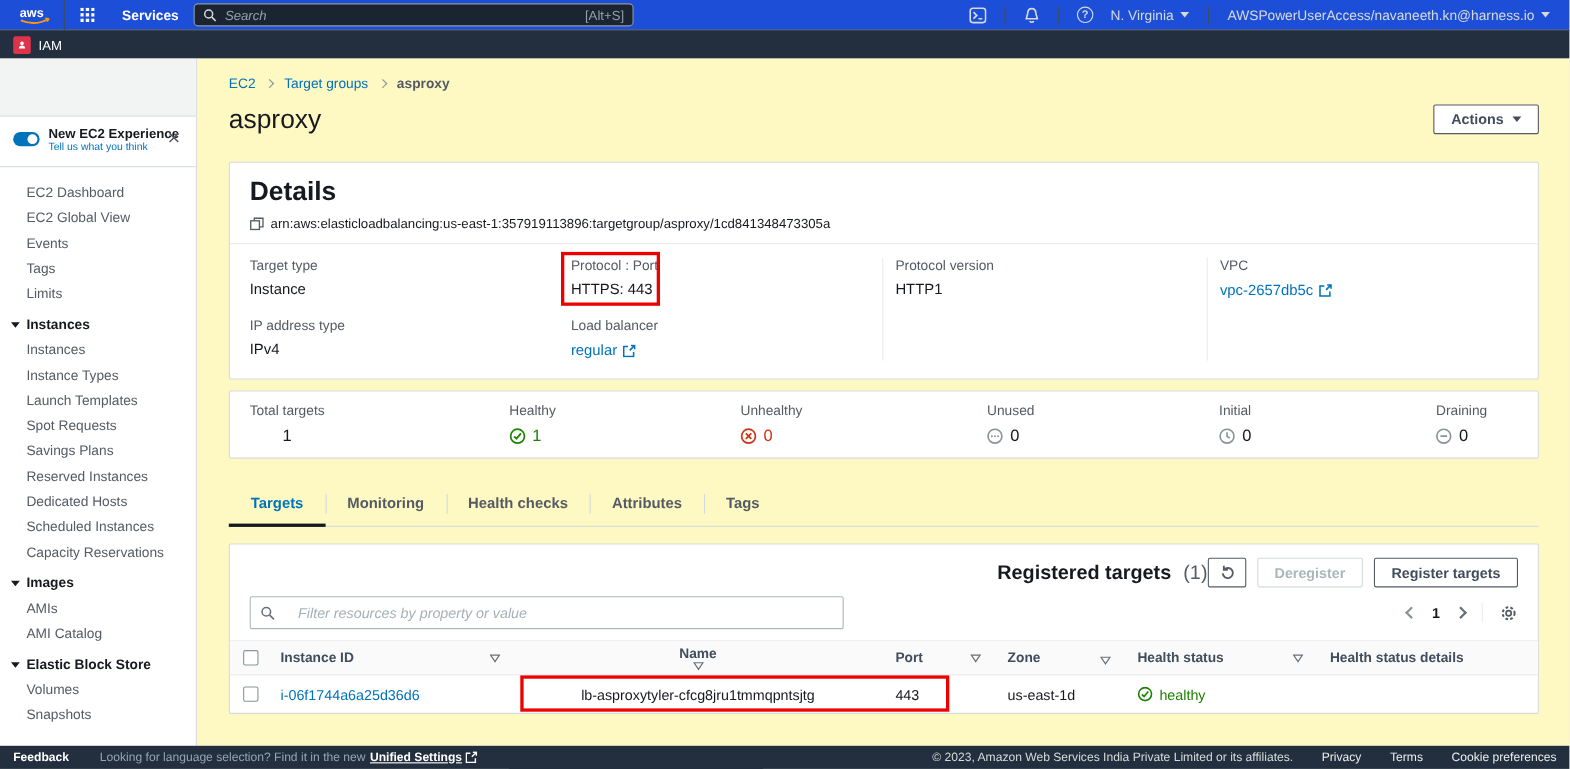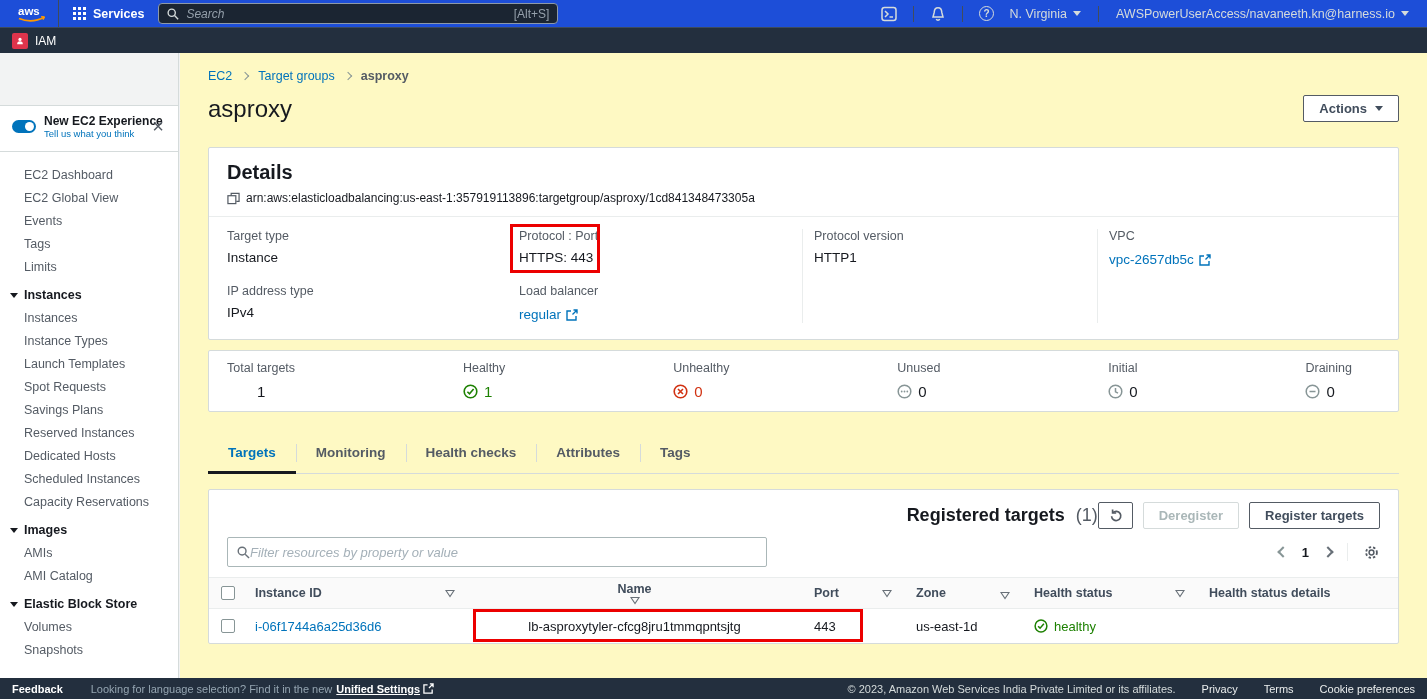--- a/index.html
+++ b/index.html
@@ -4,21 +4,21 @@
 <style>
   * { margin:0; padding:0; box-sizing:border-box; }
   body { font-family:"Liberation Sans", sans-serif; background:#e5e5e5; }
   .screen { position:relative; width:1427px; height:699px; background:#f2f3f3; overflow:hidden; font-family:"Liberation Sans", sans-serif; }
 
   
   .topbar { position:absolute; top:0; left:0; width:1427px; height:27px; background:#1d4ed8; display:flex; align-items:center; padding:0 10px; z-index:20; }
   .logo { display:flex; align-items:center; padding:0 8px 0 4px; }
   .vdiv { width:1px; height:27px; background:#3d4b5c; }
   .vdiv-s { width:1px; height:16px; background:#414d5c; margin:0 9px; }
-  .services { display:flex; align-items:center; gap:7px; color:#ffffff; font-size:12.5px; font-weight:bold; padding:0 14px; height:27px; cursor:pointer; }
+  .services { display:flex; align-items:center; gap:25px; color:#ffffff; font-size:12.5px; font-weight:bold; padding:0 14px; height:27px; cursor:pointer; }
   .searchbox { position:relative; width:400px; height:21px; border:1px solid #8d99a8; border-radius:4px; background:#1b2532; display:flex; align-items:center; padding:0 8px; gap:7px; }
   .searchbox input { background:transparent; border:none; outline:none; color:#d5dbdb; font-size:12px; font-style:italic; flex:1; font-family:"Liberation Sans", sans-serif; }
   .searchbox input::placeholder { color:#95a0ab; font-style:italic; }
   .shortcut { color:#95a0ab; font-size:12px; }
   .top-spacer { flex:1; }
   .topicon { width:30px; height:27px; display:flex; align-items:center; justify-content:center; cursor:pointer; }
   .help-circle { width:15px; height:15px; border:1.4px solid #d5dbdb; border-radius:50%; color:#d5dbdb; font-size:10px; font-weight:bold; display:flex; align-items:center; justify-content:center; }
   .help-circle::before { content:"?"; }
   .topmenu { display:flex; align-items:center; gap:6px; color:#d5dbdb; font-size:12.5px; padding:0 8px; height:27px; cursor:pointer; white-space:nowrap; }
   .caret { width:0; height:0; border-left:4px solid transparent; border-right:4px solid transparent; border-top:5px solid currentColor; display:inline-block; }
@@ -59,21 +59,21 @@
   .chev { width:6px; height:6px; border-right:1.6px solid #879596; border-top:1.6px solid #879596; transform:rotate(45deg); display:inline-block; margin:0 2px; }
   .title-row { display:flex; align-items:flex-start; justify-content:space-between; margin-top:12px; }
   .page-title { font-size:24px; font-weight:500; color:#16191f; }
   .btn { background:#ffffff; border:1px solid #545b64; border-radius:2px; font-size:13px; font-weight:bold; color:#414d5c; padding:5px 15px; cursor:pointer; display:inline-flex; align-items:center; gap:8px; font-family:"Liberation Sans", sans-serif; }
   .btn.disabled { border-color:#d5dbdb; color:#aab7b8; cursor:default; }
   .btn.iconbtn { padding:5px 9px; }
 
   .panel { background:#ffffff; border:1px solid #d5dbdb; border-radius:2px; }
   .details-panel { margin-top:24px; }
   .details-head { padding:13px 18px 11px; border-bottom:1px solid #eaeded; }
-  .h2 { font-size:20px; font-weight:bold; color:#16191f; }
+  .h2 { font-size:24px; font-weight:bold; color:#16191f; }
   .arn-row { display:flex; align-items:center; gap:6px; margin-top:7px; font-size:12px; color:#16191f; }
   .details-grid { display:grid; grid-template-columns:292px 301px 295px 1fr; padding:12px 0 16px; }
   .dcol { padding:0 14px 0 18px; }
   .dcol.b { border-left:1px solid #eaeded; padding-left:11px; }
   .field { margin-bottom:19px; position:relative; }
   .field:last-child { margin-bottom:0; }
   .flabel { font-size:12.5px; color:#545b64; margin-bottom:7px; }
   .fvalue { font-size:13.5px; color:#16191f; }
   .linkv { color:#0073bb; cursor:pointer; display:inline-flex; align-items:center; gap:5px; }
 
@@ -89,21 +89,21 @@
   .tab.active { color:#0073bb; }
   .tab.active::after { content:""; position:absolute; left:0; right:0; bottom:-1px; height:3px; background:#16191f; }
 
   .reg-panel { margin-top:15px; }
   .reg-head { display:flex; justify-content:flex-end; align-items:center; padding:12px 18px 6px; }
   .reg-title { font-size:18px; color:#16191f; }
   .reg-title b { font-weight:bold; }
   .reg-title .cnt { color:#545b64; font-weight:normal; margin-left:6px; }
   .reg-actions { display:flex; gap:10px; }
   .reg-filter-row { display:flex; justify-content:space-between; align-items:center; padding:2px 18px 10px; }
-  .filter { width:540px; height:30px; border:1px solid #aab7b8; border-radius:2px; display:flex; align-items:center; gap:0; padding:0 9px; background:#fff; }
+  .filter { width:540px; height:30px; border:1px solid #aab7b8; border-radius:2px; display:flex; align-items:center; gap:21px; padding:0 9px; background:#fff; }
   .filter input { border:none; outline:none; flex:1; font-size:13px; font-style:italic; color:#16191f; font-family:"Liberation Sans", sans-serif; }
   .filter input::placeholder { color:#a4b0b8; font-style:italic; }
   .pager { display:flex; align-items:center; gap:15px; }
   .pchev { width:8px; height:8px; border-right:2px solid #879596; border-top:2px solid #879596; display:inline-block; cursor:pointer; }
   .pchev.left { transform:rotate(-135deg); }
   .pchev.right { transform:rotate(45deg); border-color:#687078; }
   .pnum { font-size:13px; font-weight:bold; color:#16191f; }
   .pdiv { width:1px; height:18px; background:#eaeded; }
 
   .tbl { border-top:1px solid #eaeded; }

